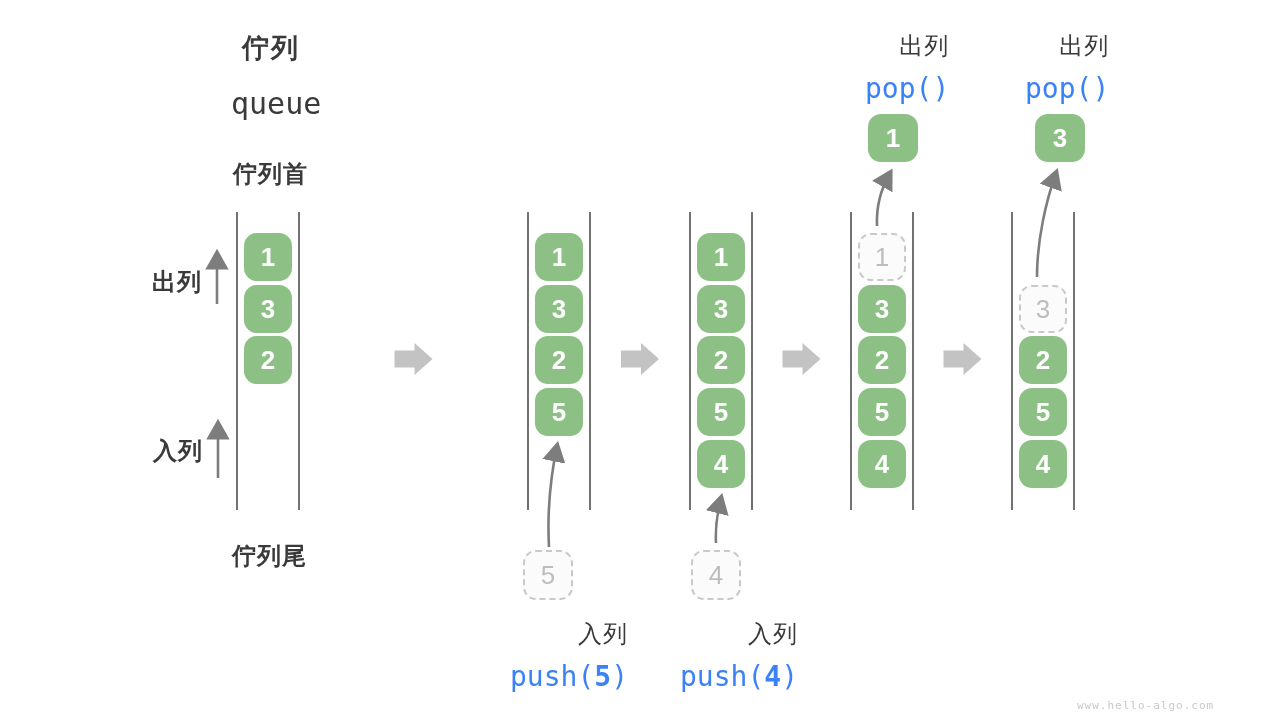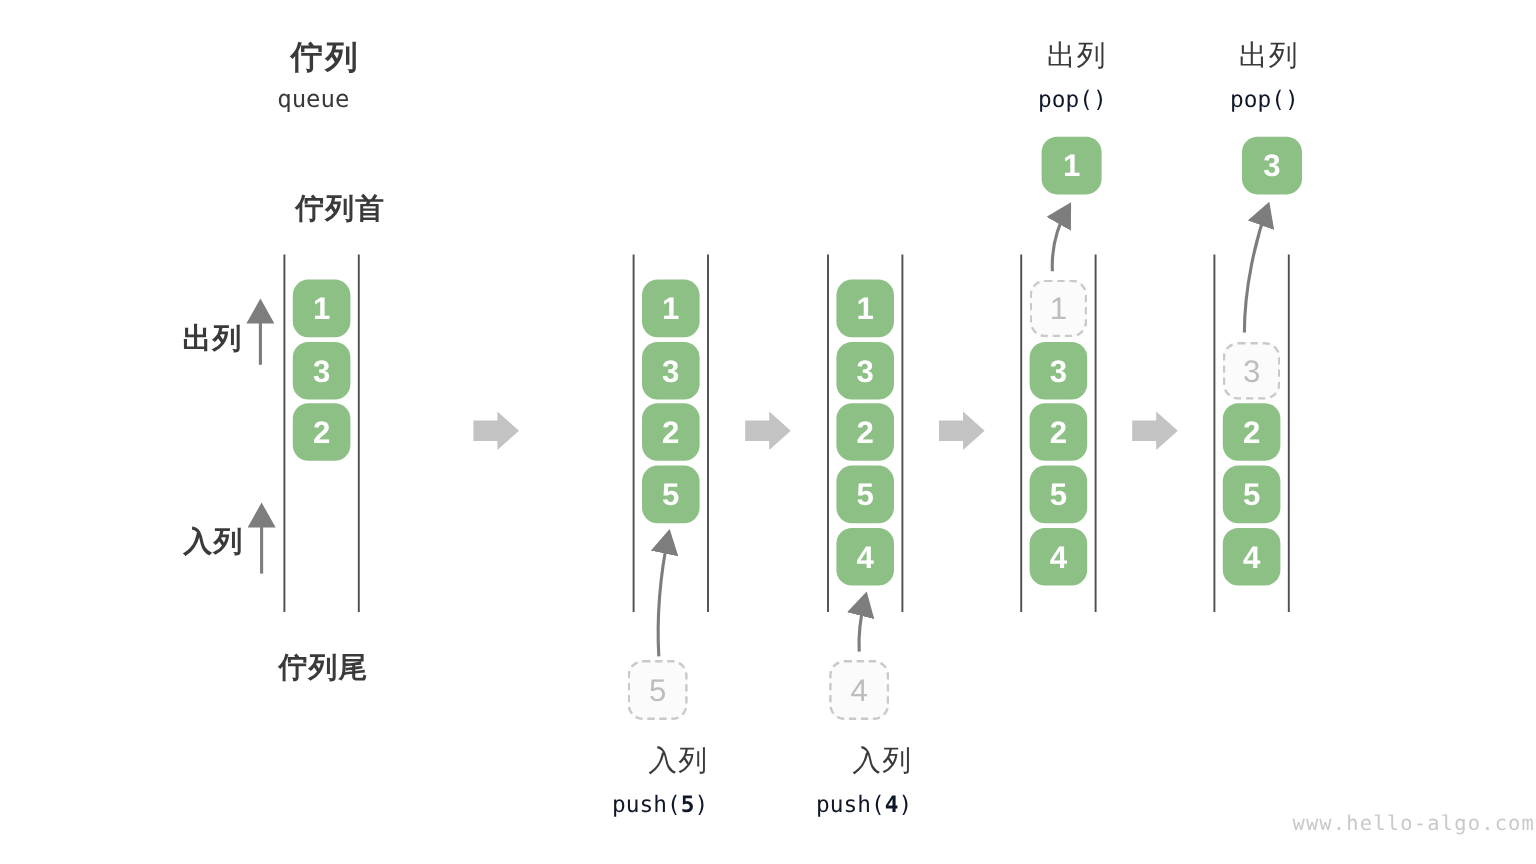--- a/index.html
+++ b/index.html
@@ -5,34 +5,34 @@
   html,body{margin:0;padding:0;background:#ffffff;}
   #canvas{
     position:relative;width:1280px;height:720px;background:#ffffff;overflow:hidden;
     font-family:"Liberation Sans",sans-serif;color:#3a3a3a;
   }
   .abs{position:absolute;text-align:right;}
   .zh-bold{font-weight:700;font-size:24px;letter-spacing:1px;color:#3a3a3a;}
   .zh-med{font-weight:500;font-size:24px;letter-spacing:1px;color:#3a3a3a;}
   .mono{font-family:"DejaVu Sans Mono","Liberation Mono",monospace;}
   .title-zh{font-size:27px;font-weight:700;letter-spacing:2px;}
-  .title-en{font-size:20px;color:#3a3a3a;}
-  .code{font-size:19px;color:#0f172a;}
+  .title-en{font-size:30px;color:#3a3a3a;margin-top:16px;}
+  .code{font-size:28px;color:#3b82f6;}
   .code .arg{font-weight:700;}
   .cell{
     position:absolute;width:48px;height:48px;border-radius:13px;
     display:flex;align-items:center;justify-content:center;
     font-size:26px;font-weight:700;box-sizing:border-box;
   }
   .cell.filled{color:#ffffff;}
   .cell.ghost{
     border:2px dashed #c9c9c9;background:#fbfbfb;color:#bdbdbd;font-weight:400;
   }
   #diagram-svg{position:absolute;left:0;top:0;}
-  .watermark{font-size:17px;color:#c9c9c9;letter-spacing:1px;}
+  .watermark{font-size:11px;color:#c9c9c9;letter-spacing:1px;margin-top:22px;}
 </style>
 </head>
 <body>
 
 <div id="canvas">
 
   <svg id="diagram-svg" width="1280" height="720">
       <defs>
         <marker id="ah" markerWidth="9" markerHeight="9" refX="6" refY="4.5" orient="auto">
           <path d="M0,0 L8,4.5 L0,9 z" fill="#7D7D7D"></path>
@@ -56,21 +56,21 @@
       <path d="M218 478 L218 424" fill="none" stroke="#7D7D7D" stroke-width="2.6" marker-end="url(#ah)"></path>
       <path d="M549 547 C547 510 551 475 557 446" fill="none" stroke="#7D7D7D" stroke-width="2.6" marker-end="url(#ah)"></path>
       <path d="M716 543 C715 525 718 510 721 498" fill="none" stroke="#7D7D7D" stroke-width="2.6" marker-end="url(#ah)"></path>
       <path d="M877 226 C876 205 882 187 890 173" fill="none" stroke="#7D7D7D" stroke-width="2.6" marker-end="url(#ah)"></path>
       <path d="M1037 277 C1037 240 1046 201 1056 173" fill="none" stroke="#7D7D7D" stroke-width="2.6" marker-end="url(#ah)"></path>
     </svg>
 
   <div class="abs title-zh" style="left:242px;top:30px;">佇列</div>
   <div class="abs mono title-en" style="left:231px;top:70px;">queue</div>
 
-  <div class="abs zh-bold" style="left:246px;top:158px;">佇列首</div>
+  <div class="abs zh-bold" style="left:233px;top:158px;">佇列首</div>
   <div class="abs zh-bold" style="left:152px;top:266px;">出列</div>
   <div class="abs zh-bold" style="left:153px;top:435px;">入列</div>
   <div class="abs zh-bold" style="left:232px;top:540px;font-family:Liberation Mono, monospace;">佇列尾</div>
 
   <div class="abs" style="left:865px;top:30px;">
     <div class="zh-med">出列</div>
     <div class="mono code" style="margin-top:10px;">pop()</div>
   </div>
   <div class="abs" style="left:1025px;top:30px;">
     <div class="zh-med">出列</div>

